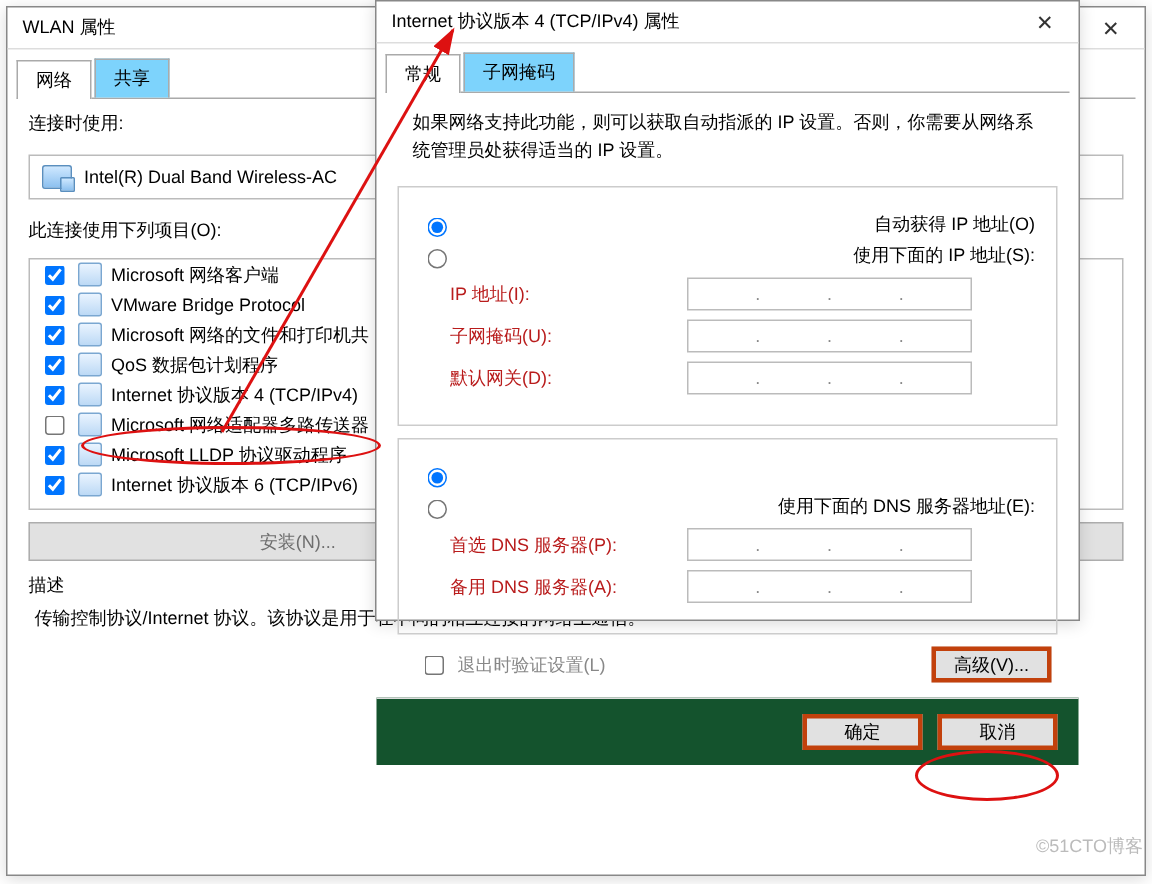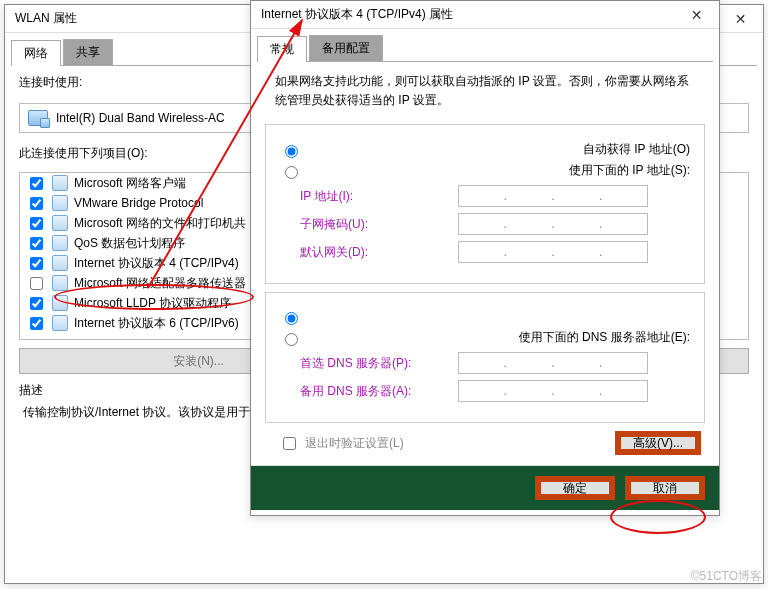--- a/index.html
+++ b/index.html
@@ -31,21 +31,21 @@
     font-family: Arial; font-size: 14px; color:#333;
   }
   .tabs {
     display:flex; border-bottom:1px solid #aaa; margin: 4px 6px 0 6px;
   }
   .tab {
     padding: 4px 12px; border:1px solid #aaa; border-bottom:none;
     background:#fff; position:relative; top:1px; margin-right:2px;
     font-size:12px;
   }
-  .tab.inactive { background:#a3a3a3; top:0; }
+  .tab.inactive { background:#7dd3fc; top:0; }
   .section { padding: 8px 14px; }
   .label { font-size:12px; }
   .adapter-box {
     border:1px solid #bbb; margin:4px 14px 10px 14px; padding:6px 8px;
     display:flex; align-items:center; gap:8px;
   }
   .net-icon {
     width:20px; height:16px; background:linear-gradient(#cfe8ff,#8cc0ef);
     border:1px solid #5a8fbf; border-radius:2px;
     position:relative;
@@ -71,50 +71,50 @@
     color:#6e6e6e; font-size:12px;
   }
   .desc-title { margin:6px 14px 0 14px; }
   .desc-body { margin:4px 18px 10px 18px; line-height:1.5; }
   
   .front .body { padding: 10px 24px 6px 24px; line-height:1.6; }
   .group { border:1px solid #ccc; margin:8px 14px; padding:12px 14px 14px 14px; position:relative; }
   .radio-row { display:flex; align-items:center; gap:6px; margin:4px 0;justify-content:space-between; }
   .radio { width:13px; height:13px; }
   .fieldrow { display:flex; align-items:center; margin:6px 0 6px 20px; gap:8px; }
-  .fieldrow .flabel { width:150px; color:#a21caf; }
+  .fieldrow .flabel { width:150px; color:#b91c1c; }
   .ipinput {
     width:190px; height:22px; border:1px solid #bbb; background:#fff;
     display:flex; align-items:center; justify-content:space-evenly;
     color:#888; font-size:12px;
   }
   .ipinput.disabled { background:#fff; color:#aaa; }
   .dot { color:#888; }
   .bottom-row {
     display:flex; justify-content:space-between; align-items:center;
     margin:6px 18px 10px 28px;
   }
   .ck-row { display:flex; align-items:center; gap:6px; color:#888;}
   .dlg-footer {
     display:flex; justify-content:flex-end; gap:10px; padding:10px 14px;
     background:#14532d; border-top:1px solid #ddd;
   }
   .pbtn {
-    min-width:80px; height:24px; border:6px solid #c2410c; background:#e1e1e1;
+    min-width:80px; height:24px; border:3px solid #c2410c; background:#e1e1e1;
     display:flex; align-items:center; justify-content:center; font-size:12px;
     padding:0 12px;
   }
   
   .anno-ellipse {
     position:absolute; border:2px solid #d11; border-radius:50%;
     pointer-events:none;
   }
   svg.anno-arrow { position:absolute; top:0; left:0; pointer-events:none; }
   .watermark {
-    position:absolute; right:6px; bottom:4px; color:#bbb; font-size:12px;
+    position:absolute; right:6px; bottom:16px; color:#bbb; font-size:12px;
     font-family: Arial;
   }
 </style>
 </head>
 <body>
 
 <div class="win" style="left:4px; top:4px; width:760px; height:580px;">
   <div class="titlebar">
     <span>WLAN 属性</span>
     <div class="title-btns">
@@ -179,30 +179,30 @@
       </div>
   </div>
   <div class="btnrow">
     <div class="wbtn">安装(N)...</div>
     <div class="wbtn">卸载(U)</div>
   </div>
   <div class="desc-title">描述</div>
   <div class="desc-body">传输控制协议/Internet 协议。该协议是用于在不同的相互连接的网络上通信。</div>
 </div>
 
-<div class="win front" style="left:250px; top:0px; width:470px; height:516px;">
+<div class="win front" style="left:250px; top:0px; width:470px; height:414px;">
   <div class="titlebar">
     <span>Internet 协议版本 4 (TCP/IPv4) 属性</span>
     <div class="title-btns">
       <div class="tbtn">✕</div>
     </div>
   </div>
   <div class="tabs" style="margin-top:6px;">
     <div class="tab">常规</div>
-    <div class="tab inactive">备用配置</div>
+    <div class="tab inactive">子网掩码</div>
   </div>
   <div class="body">如果网络支持此功能，则可以获取自动指派的 IP 设置。否则，你需要从网络系统管理员处获得适当的 IP 设置。</div>
 
   <div class="group">
     <div class="radio-row">
       <input type="radio" class="radio" name="ipmode" checked="" style="">
       <span>自动获得 IP 地址(O)</span>
     </div>
     <div class="radio-row">
       <input type="radio" class="radio" name="ipmode" style="">

